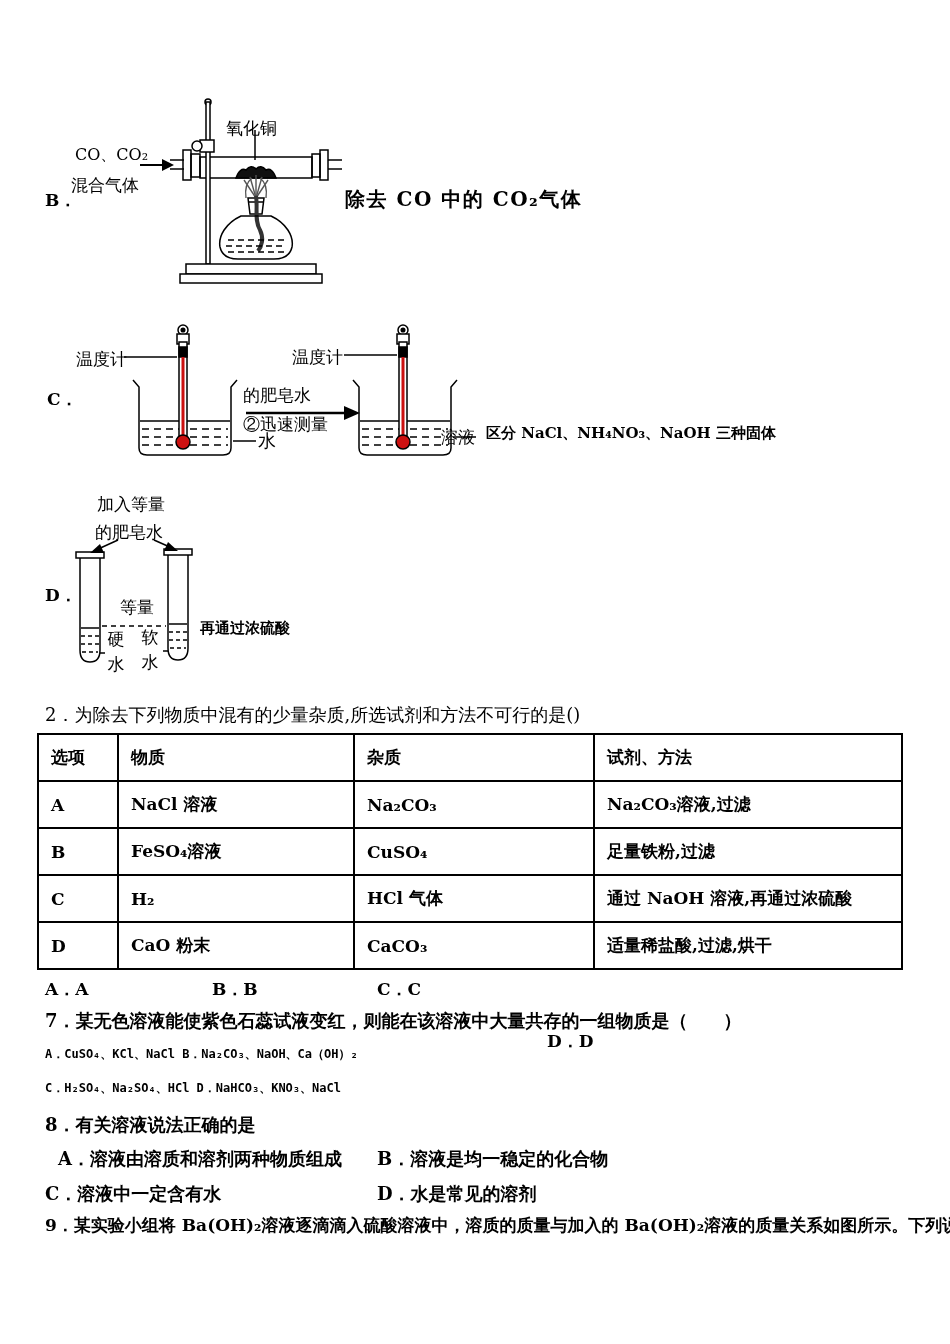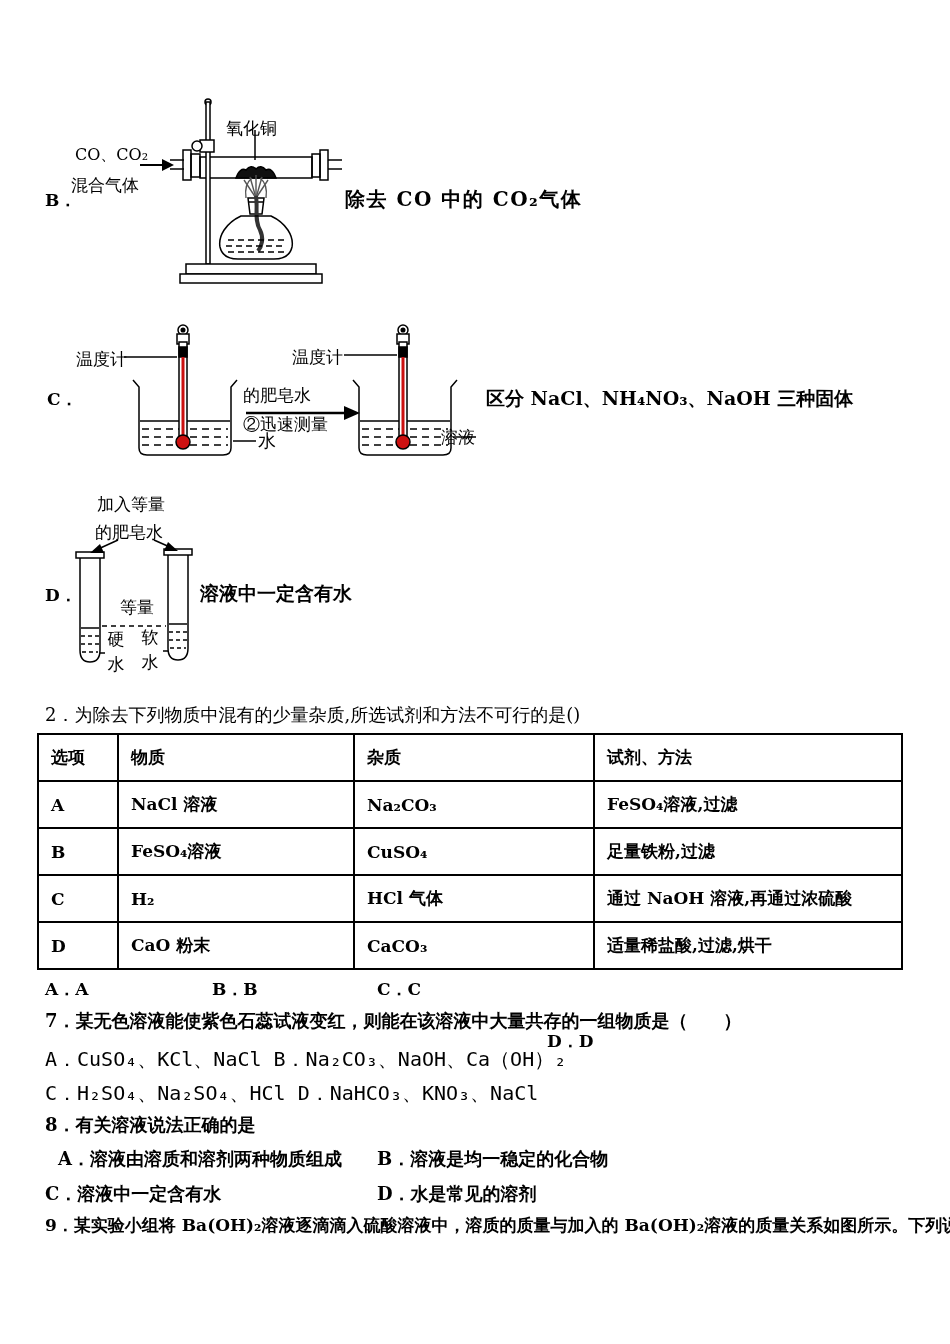--- a/index.html
+++ b/index.html
@@ -7,23 +7,23 @@
     position:relative;width:950px;height:1344px;margin:0 auto;
     background:#ffffff;color:#000;
     font-family:"DejaVu Serif","Liberation Serif",serif;
     overflow:hidden;
   }
   .abs{position:absolute;white-space:nowrap;}
   .bold{font-weight:bold;}
   .t16{font-size:16px;}
   .t17{font-size:17px;}
   .t18{font-size:18px;}
-  .t19{font-size:19px;}
+  .t19{font-size:15px;margin-top:38px;}
   .t20{font-size:20px;letter-spacing:1.5px;}
-  .mono{font-family:"DejaVu Sans Mono","Liberation Mono",monospace;font-size:20px;}
+  .mono{font-family:"DejaVu Sans Mono","Liberation Mono",monospace;font-size:12px;font-weight:bold;}
   .stack{width:20px;white-space:normal;line-height:25px;font-size:17px;text-align:center;}
   svg{position:absolute;overflow:visible;}
   .qtable{
     position:absolute;left:37px;top:733px;width:864px;
     border-collapse:collapse;table-layout:fixed;
   }
   .qtable td{
     border:2px solid #000;font-weight:bold;font-size:17px;
     padding:10px 12px;vertical-align:middle;
   }
@@ -187,21 +187,21 @@
 
     <line x1="40" y1="163" x2="45" y2="163"></line>
     <line x1="103" y1="161" x2="108" y2="161"></line>
   </svg>
   <div class="abs t17" style="left:97px;top:493px">加入等量</div>
   <div class="abs t17" style="left:95px;top:521px">的肥皂水</div>
   <div class="abs t17" style="left:120px;top:596px">等量</div>
   <div class="abs stack" style="left:106px;top:627px">硬水</div>
   <div class="abs stack" style="left:140px;top:625px">软水</div>
   <div class="abs bold t17" style="left:45px;top:584px">D．</div>
-  <div class="abs bold t19" style="left:200px;top:581px">溶液中一定含有水</div>
+  <div class="abs bold t19" style="left:200px;top:581px">再通过浓硫酸</div>
 
   <div class="abs t18" style="left:45px;top:703px">2．为除去下列物质中混有的少量杂质,所选试剂和方法不可行的是()</div>
 
   <table class="qtable">
     <colgroup>
       <col style="width:80px">
         <col style="width:236px">
         <col style="width:240px">
         <col style="width:308px">
     </colgroup>
@@ -209,21 +209,21 @@
         <tr>
       <td>选项</td>
       <td>物质</td>
       <td>杂质</td>
       <td>试剂、方法</td>
     </tr>
     <tr>
       <td>A</td>
       <td>NaCl 溶液</td>
       <td>Na₂CO₃</td>
-      <td>FeSO₄溶液,过滤</td>
+      <td>Na₂CO₃溶液,过滤</td>
     </tr>
     <tr>
       <td>B</td>
       <td>FeSO₄溶液</td>
       <td>CuSO₄</td>
       <td>足量铁粉,过滤</td>
     </tr>
     <tr>
       <td>C</td>
       <td>H₂</td>

